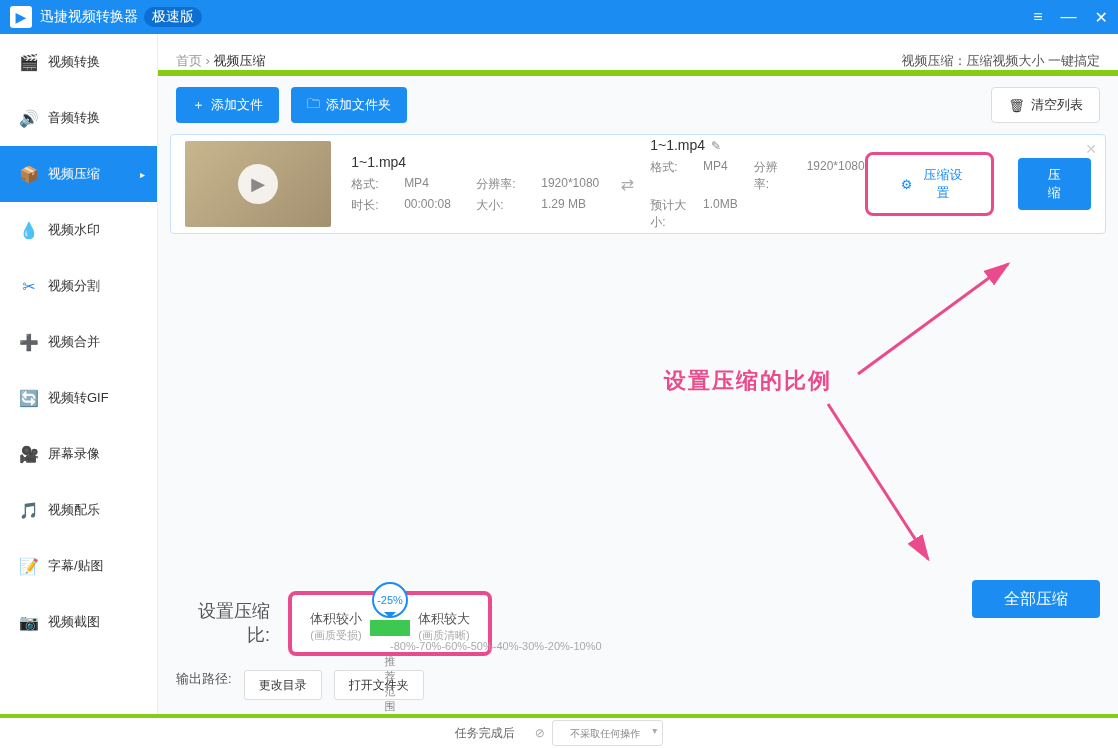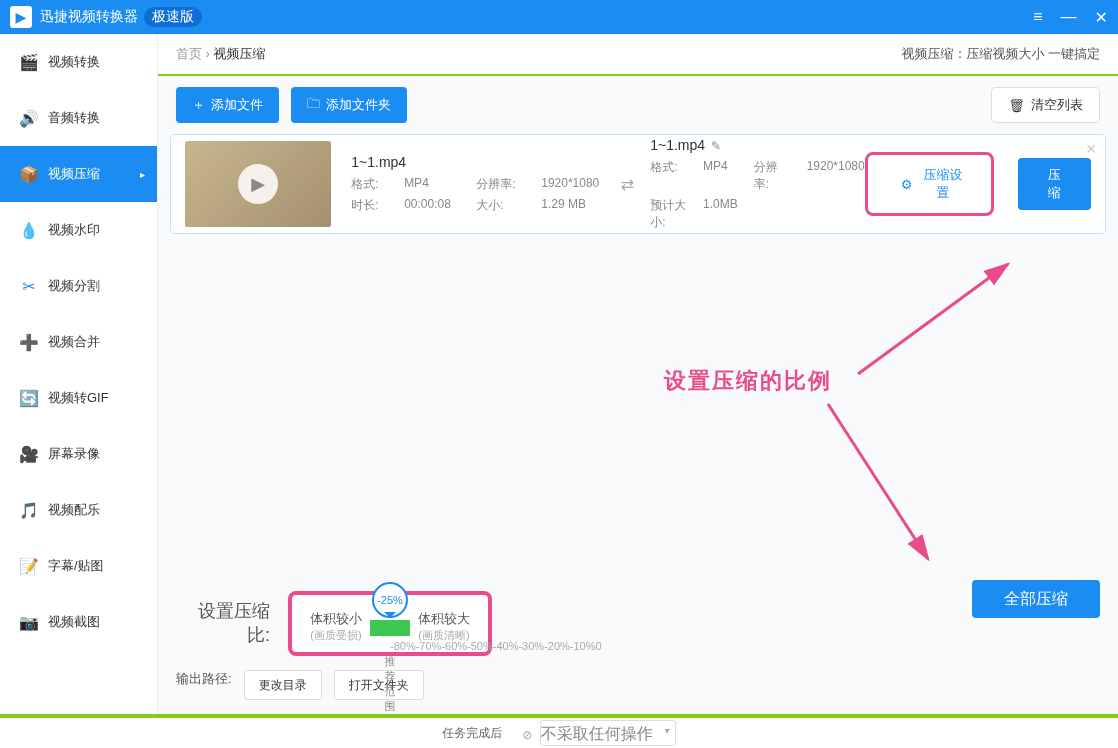--- a/index.html
+++ b/index.html
@@ -18,21 +18,21 @@
 .main { display: flex; height: 680px; }
 .sidebar { width: 158px; background: #fff; border-right: 1px solid #eee; }
 .sidebar-item { height: 56px; display: flex; align-items: center; padding-left: 20px; gap: 10px; color: #333; cursor: pointer; font-size: 13px; }
 .sidebar-item.active { background: #1b8cf2; color: #fff; }
 .sidebar-item .icon { width: 18px; height: 18px; display: inline-flex; align-items: center; justify-content: center; font-size: 16px; color: #1b8cf2; }
 .sidebar-item.active .icon { color: #fff; }
 .sidebar-item .chev { margin-left: auto; margin-right: 12px; font-size: 10px; }
 
 .content { flex: 1; background: #f9fafb; padding: 0; position: relative; display: flex; flex-direction: column; }
 
-.topbar { height: 42px; display: flex; align-items: center; padding: 0 18px; border-bottom: 2px solid #84cc16; background: #fff; gap: 40px; }
+.topbar { height: 42px; display: flex; align-items: flex-end; padding: 0 18px; border-bottom: 6px solid #84cc16; background: #fff; gap: 40px; }
 .breadcrumb { color: #999; font-size: 13px; }
 .breadcrumb .cur { color: #333; }
 .subtitle { margin-left: auto; color: #555; font-size: 13px; }
 
 .toolbar { height: 58px; display: flex; align-items: center; padding: 0 18px; gap: 12px; }
 .btn { height: 36px; border: none; border-radius: 4px; padding: 0 16px; display: inline-flex; align-items: center; gap: 6px; font-size: 13px; cursor: pointer; }
 .btn-primary { background: #1b8cf2; color: #fff; }
 .btn-outline { background: #fff; border: 1px solid #ddd; color: #333; }
 .toolbar .clearbtn { margin-left: auto; }
 
@@ -75,21 +75,21 @@
 
 .compress-all { position: absolute; right: 18px; bottom: 96px; width: 128px; height: 38px; background: #1b8cf2; color: #fff; border: none; border-radius: 4px; font-size: 16px; cursor: pointer; }
 
 .outpath-row { display: flex; align-items: flex-start; gap: 12px; margin-top: 14px; }
 .outpath-row .lbl { color: #555; font-size: 13px; }
 .outpath-row input { flex: 0 0 340px; height: 30px; border: 1px solid #ddd; padding: 0 8px; color: #999; font-size: 12px; border-radius: 3px; }
 .small-btn { height: 30px; padding: 0 14px; background: #fff; border: 1px solid #ddd; border-radius: 3px; cursor: pointer; font-size: 12px; color: #333; }
 
 
 .footer { height: 34px; border-top: 4px solid #84cc16; display: flex; align-items: center; justify-content: center; padding: 0 16px; gap: 20px; background: #fff; color: #666; font-size: 12px; }
-.footer select { border: 1px solid #ddd; height: 26px; padding: 0 22px 0 0; color: #888; font-size: 16px; border-radius: 3px; appearance: none; background: #fff; }
+.footer select { border: 1px solid #ddd; height: 26px; padding: 0 22px 0 17px; color: #888; font-size: 10px; border-radius: 3px; appearance: none; background: #fff; }
 .footer .sel-wrap { position: relative; }
 .footer .sel-wrap::after { content:"▾"; position:absolute; right:6px; top:5px; color:#aaa; font-size:10px; pointer-events:none; }
 .footer .ban { color:#aaa; margin-right:4px; }
 
 
 .arrow { position: absolute; pointer-events: none; }
 .arrow svg { overflow: visible; }
 </style>
 </head>
 <body>

